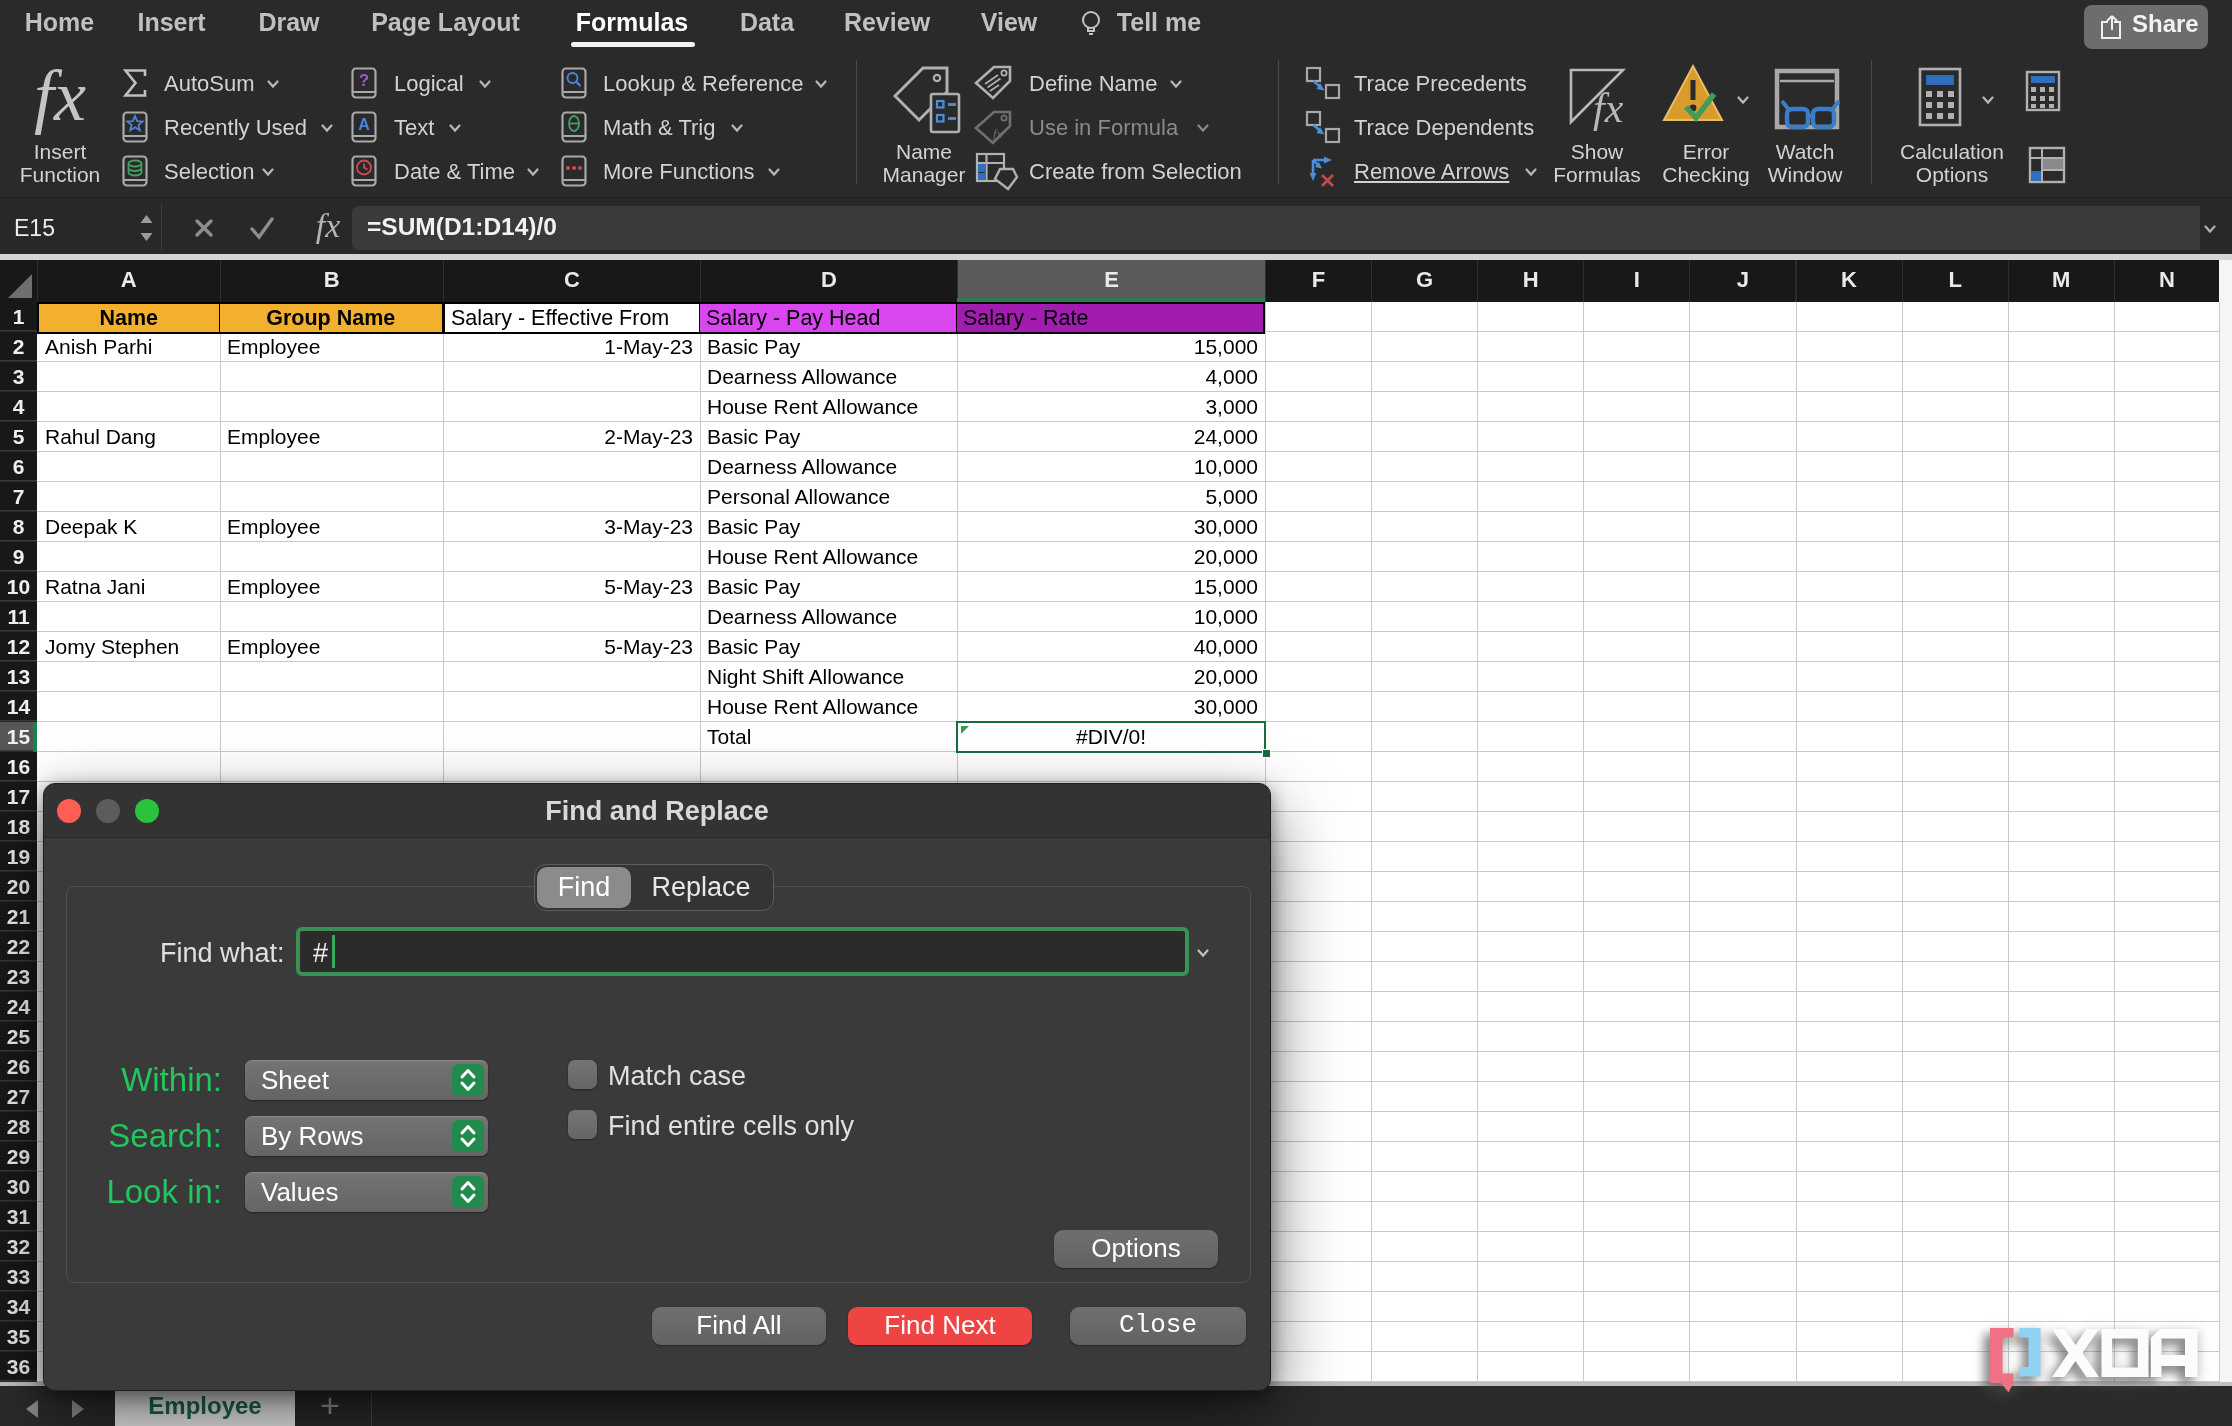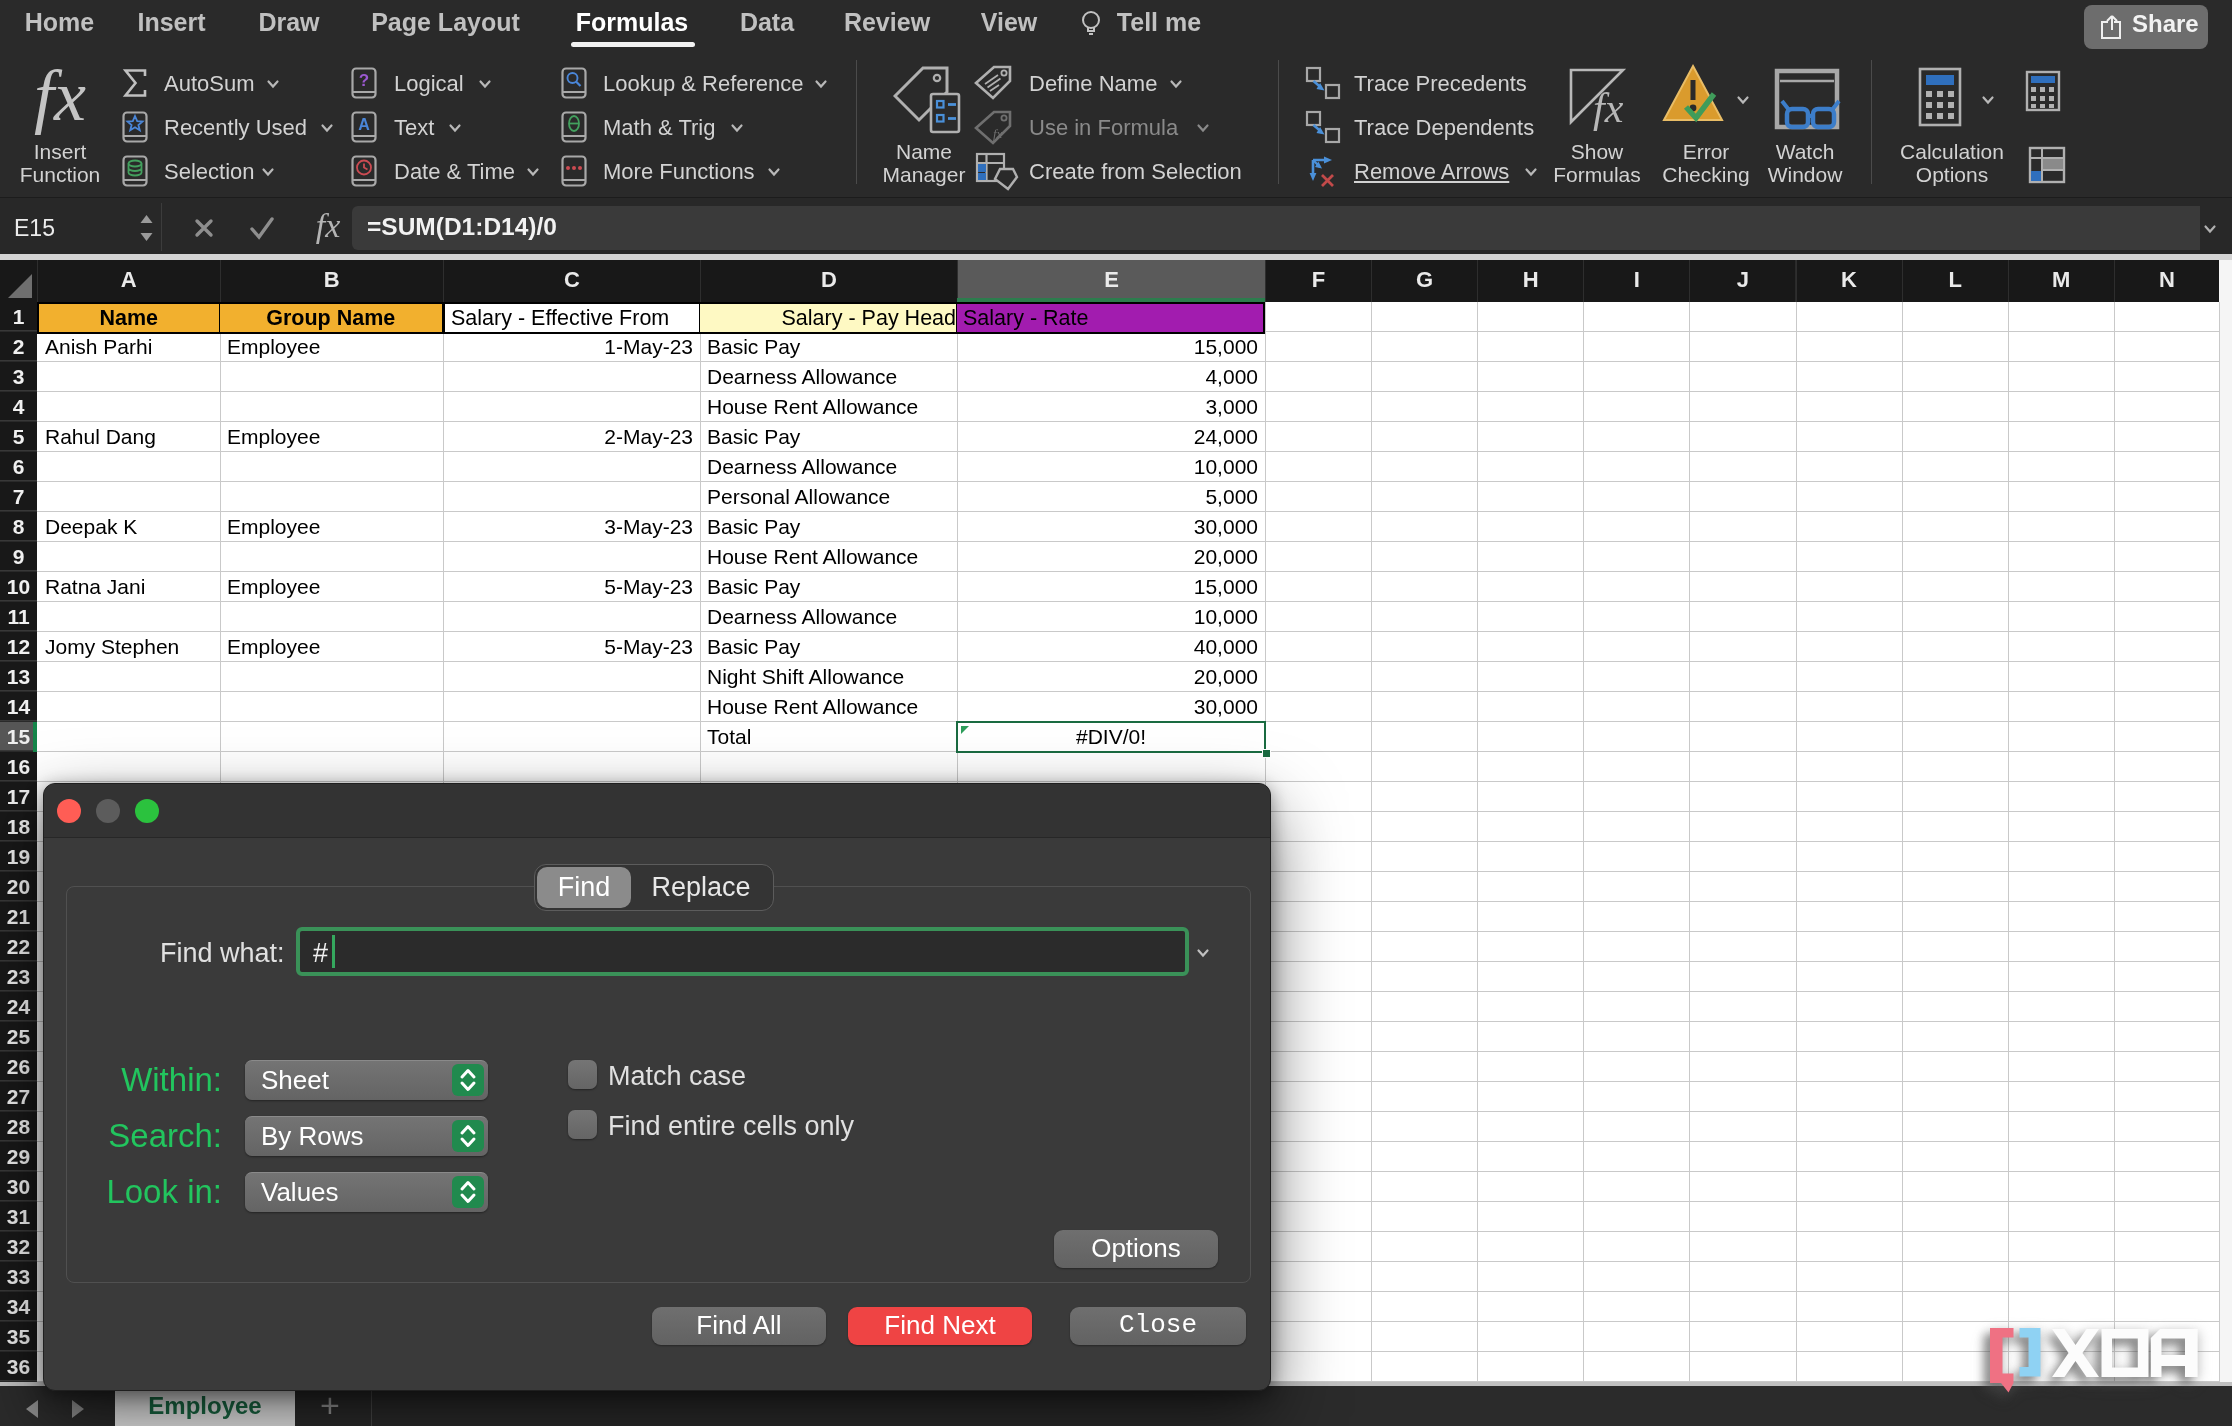--- a/index.html
+++ b/index.html
@@ -393,21 +393,21 @@
     <div class="cell" style="left:707px;top:632px;">Basic Pay</div>
     <div class="cell" style="left:957px;top:632px;width:301px;text-align:right;">40,000</div>
     <div class="cell" style="left:707px;top:662px;">Night Shift Allowance</div>
     <div class="cell" style="left:957px;top:662px;width:301px;text-align:right;">20,000</div>
     <div class="cell" style="left:707px;top:692px;">House Rent Allowance</div>
     <div class="cell" style="left:957px;top:692px;width:301px;text-align:right;">30,000</div>
     <div class="cell" style="left:707px;top:722px;">Total</div>
     <div class="h1c" style="left:37px;top:302px;width:183.5px;background:#f2b02e;font-weight:700;text-align:center;">Name</div>
     <div class="h1c" style="left:219.5px;top:302px;width:224.5px;background:#f2b02e;font-weight:700;text-align:center;border-left:none;">Group Name</div>
     <div class="h1c" style="left:443px;top:302px;width:258px;background:#fff;padding-left:6px;">Salary - Effective From</div>
-    <div class="h1c" style="left:700px;top:302px;width:258px;background:#fef9c3;padding-left:6px;border-left:none;text-align:right;">Salary - Pay Head</div>
+    <div class="h1c" style="left:700px;top:302px;width:258px;background:#d946ef;padding-left:6px;border-left:none;">Salary - Pay Head</div>
     <div class="h1c" style="left:957px;top:302px;width:308px;background:#a21caf;padding-left:6px;border-left:none;">Salary - Rate</div>
     <div class="abs" style="left:956px;top:721px;width:310px;height:32px;border:2.5px solid #1a6b41;"></div>
     <div class="abs" style="left:1262px;top:749px;width:9px;height:9px;background:#1a6b41;border:1.5px solid #fff;"></div>
     <svg class="abs" style="left:960px;top:725px" width="11" height="11" viewBox="0 0 11 11">
       <path d="M1 1 L9 1 L1 9 Z" fill="#2e9e5b"></path>
     </svg>
     <div class="cell" style="left:957px;top:722px;width:308px;text-align:center;">#DIV/0!</div>
 <div class="abs" style="left:0;top:1382px;width:2232px;height:4px;background:#c0c0c0"></div>
 <div class="abs" style="left:0;top:1386px;width:2232px;height:40px;background:#2b2b2b"></div>
 <svg class="abs" style="left:22px;top:1398px" width="66" height="22" viewBox="0 0 66 22">
@@ -421,20 +421,21 @@
 <path d="M5 6 H28.5 V15.5 H17.5 V51.5 H28.5 V61 H5 Z M16 61 H28.5 L23.5 70.5 Z" fill="#ef7183"></path>
 <path d="M34.5 6 H55.5 V54.5 H34.5 V45 H43.5 V15.5 H34.5 Z" fill="#8fd2f3"></path>
 <g fill="#fcfcfc">
 <path d="M67 7 H79.5 L90.5 23 L101.5 7 H114 L97.5 31 L114 55 H101.5 L90.5 39 L79.5 55 H67 L83.5 31 Z"></path>
 <path d="M116.5 7 H163.5 V55 H116.5 Z M127 16.5 H152.8 V45.5 H127 Z" fill-rule="evenodd"></path>
 <path d="M165.8 55 V16 L175 7 H212.7 V55 H200 V44 H176.5 V55 Z M176.5 16.5 H200 V33 H176.5 Z" fill-rule="evenodd"></path>
 </g>
     </svg>
 <div class="abs" style="left:43px;top:783px;width:1228px;height:608px;background:#3a3a3a;border-radius:12px;box-shadow:0 28px 70px rgba(0,0,0,0.55),0 4px 18px rgba(0,0,0,0.4);border:1px solid #1f1f1f;"></div>
 <div class="abs" style="left:44px;top:784px;width:1226px;height:54px;background:#333333;border-radius:11px 11px 0 0;border-bottom:1px solid #272727;"></div>
+<div class="abs" style="left:44px;top:784px;width:1226px;height:54px;text-align:center;line-height:54px;font-size:27px;font-weight:700;color:#d8d8d8;">Find and Replace</div>
 <div class="abs" style="left:57px;top:799px;width:24px;height:24px;border-radius:50%;background:#ff5d55;"></div>
 <div class="abs" style="left:96px;top:799px;width:24px;height:24px;border-radius:50%;background:#5c5c5c;"></div>
 <div class="abs" style="left:135px;top:799px;width:24px;height:24px;border-radius:50%;background:#2bc23e;"></div>
 <div class="abs" style="left:66px;top:886px;width:1185px;height:397px;border:1px solid #505050;border-radius:8px;"></div>
 <div class="abs" style="left:534px;top:864px;width:240px;height:47px;background:#343434;border:1.5px solid #5c5c5c;border-radius:12px;"></div>
 <div class="abs" style="left:537px;top:867px;width:94px;height:41px;background:#8b8b8b;border-radius:10px;"></div>
 <div class="abs" style="left:537px;top:867px;width:94px;height:41px;text-align:center;line-height:40px;font-size:27px;color:#fff;">Find</div>
 <div class="abs" style="left:631px;top:867px;width:140px;height:41px;text-align:center;line-height:40px;font-size:27px;color:#e8e8e8;">Replace</div>
 <div class="dlbl" style="left:160px;top:953px;">Find what:</div>
 <div class="abs" style="left:296px;top:927px;width:893px;height:49px;border:4px solid #3a9158;border-radius:6px;background:#2b2b2b;"></div>

